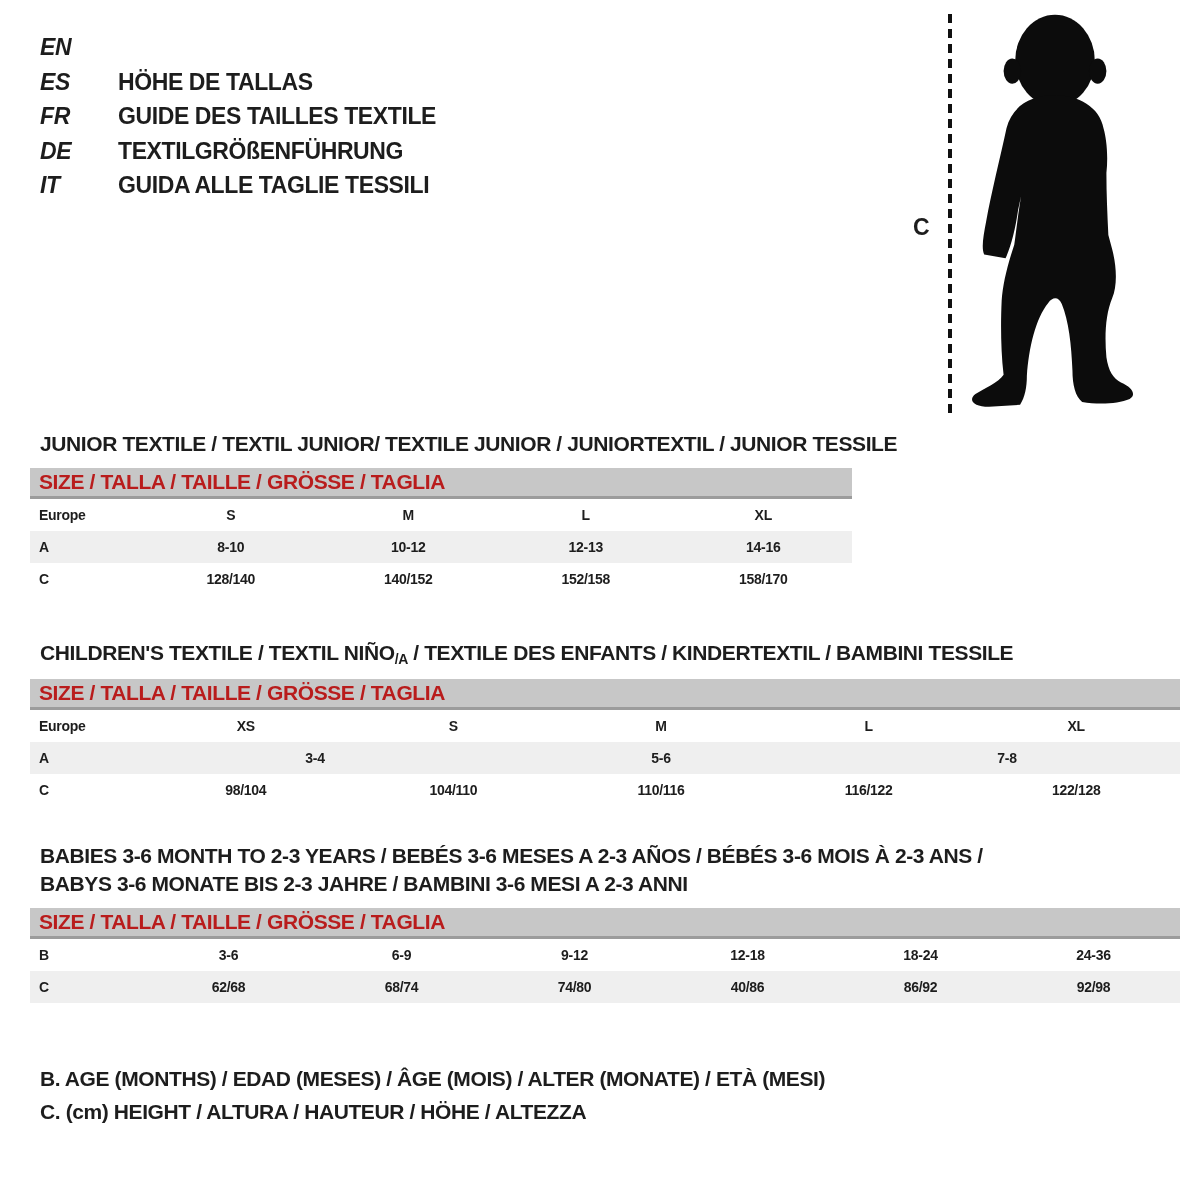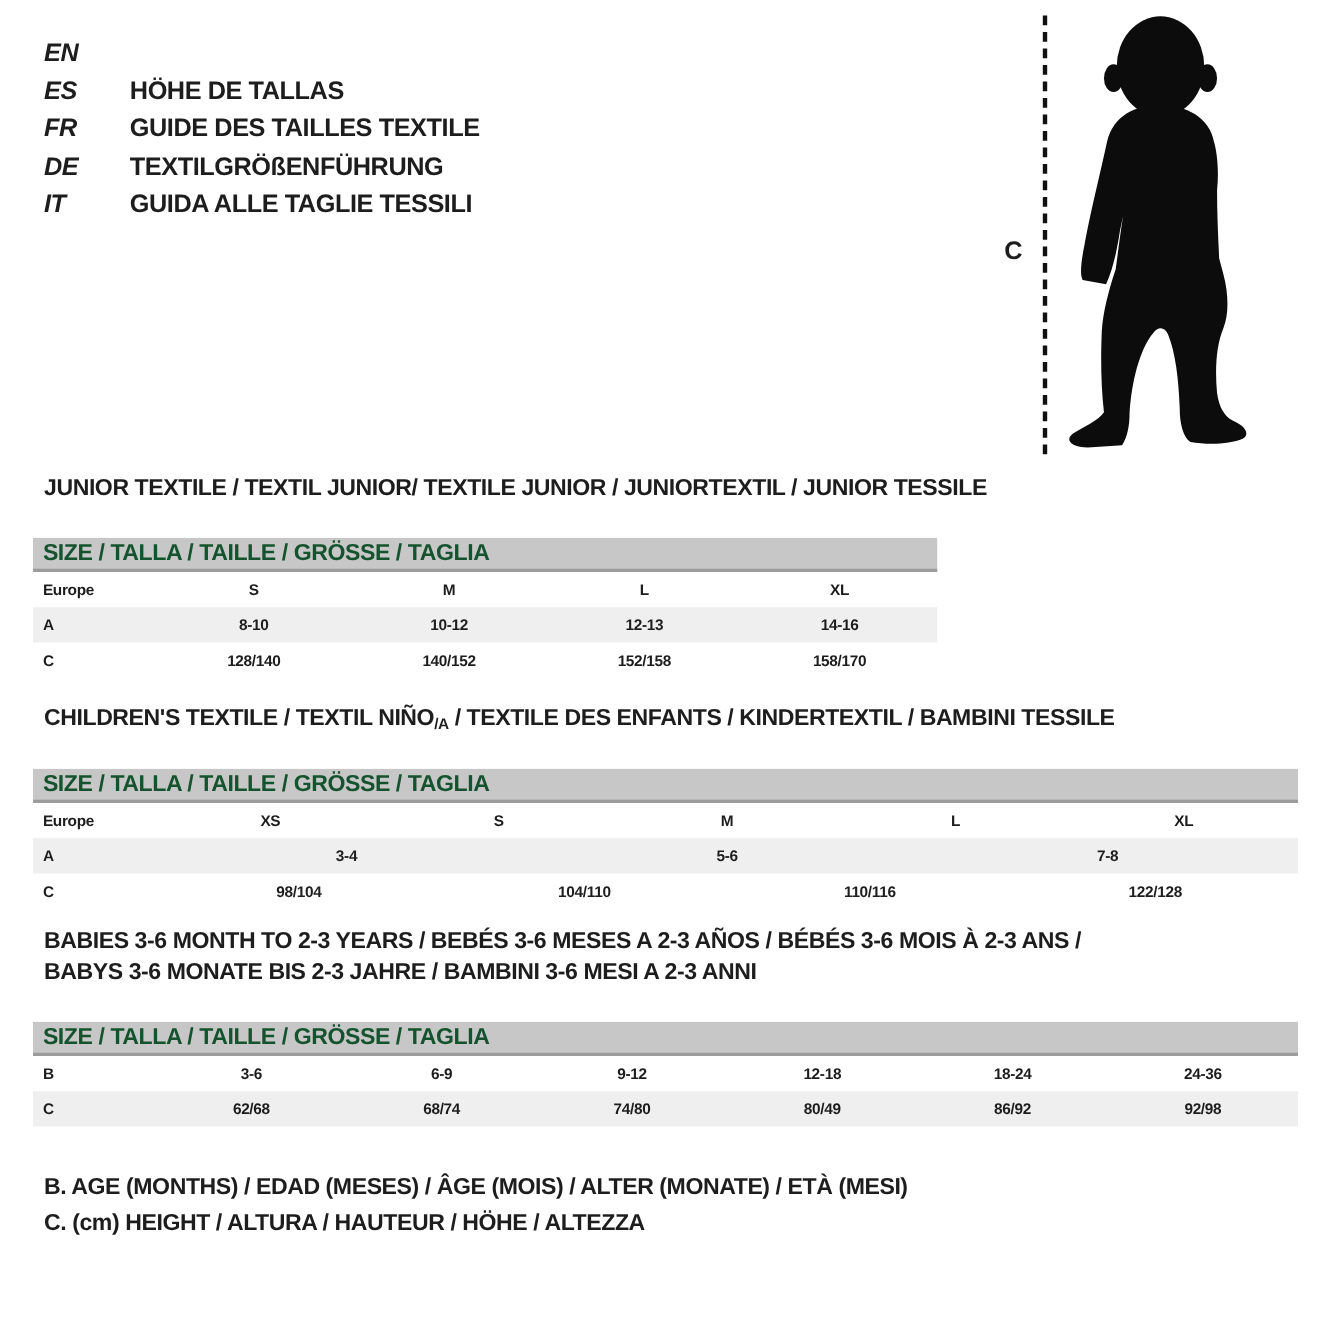--- a/index.html
+++ b/index.html
@@ -19,24 +19,24 @@
 
   
   .figure-wrap { position:absolute; left:900px; top:6px; width:290px; height:420px; }
   .measure-label { position:absolute; left:913px; top:214px; font-size:23px; }
 
   
   .section { position:absolute; left:30px; }
   .sec-heading { font-size:21px; letter-spacing:-0.4px; padding-left:10px; line-height:28px; white-space:nowrap; }
   .sec-heading sub { font-size:14px; vertical-align:baseline; position:relative; top:4px; }
   .size-bar {
-    margin-top:31px; height:31px;
+    margin-top:10px; height:31px;
     background:#c7c7c7; border-bottom:3px solid #9c9c9c;
     font-size:21px; line-height:28px; padding-left:9px; letter-spacing:-0.4px;
-    color:#14532d;
+    color:#b91c1c;
   }
   .trow { display:flex; height:32px; line-height:32px; font-size:14px; letter-spacing:-0.3px; }
   .trow .tlabel { width:112px; padding-left:9px; }
   .trow .tcell { flex:1; text-align:center; }
   .band { background:#efefef; }
 
   #junior-section { top:430px; width:822px; }
   #children-section { top:639px; width:1150px; }
   #babies-section { top:842px; width:1150px; }
 
@@ -151,20 +151,21 @@
       <div class="tlabel">A</div>
       <div class="tcell">3-4</div>
       <div class="tcell">5-6</div>
       <div class="tcell">7-8</div>
     </div>
     <div class="trow">
       <div class="tlabel">C</div>
       <div class="tcell">98/104</div>
       <div class="tcell">104/110</div>
       <div class="tcell">110/116</div>
+      <div class="tcell">116/122</div>
       <div class="tcell">122/128</div>
     </div>
   </div>
 
   <div class="section" id="babies-section">
     <div class="sec-heading">BABIES 3-6 MONTH TO 2-3 YEARS / BEBÉS 3-6 MESES A 2-3 AÑOS / BÉBÉS 3-6 MOIS À 2-3 ANS /</div>
     <div class="sec-heading">BABYS 3-6 MONATE BIS 2-3 JAHRE / BAMBINI 3-6 MESI A 2-3 ANNI</div>
     <div class="size-bar">SIZE / TALLA / TAILLE / GRÖSSE / TAGLIA</div>
     <div class="trow">
       <div class="tlabel">B</div>
@@ -173,21 +174,21 @@
       <div class="tcell">9-12</div>
       <div class="tcell">12-18</div>
       <div class="tcell">18-24</div>
       <div class="tcell">24-36</div>
     </div>
     <div class="trow band">
       <div class="tlabel">C</div>
       <div class="tcell">62/68</div>
       <div class="tcell">68/74</div>
       <div class="tcell">74/80</div>
-      <div class="tcell">80/49</div>
+      <div class="tcell">40/86</div>
       <div class="tcell">86/92</div>
       <div class="tcell">92/98</div>
     </div>
   </div>
 
   <div class="legend-block">
     <div class="legend-line">B. AGE (MONTHS) / EDAD (MESES) / ÂGE (MOIS) / ALTER (MONATE) / ETÀ (MESI)</div>
     <div class="legend-line">C. (cm) HEIGHT / ALTURA / HAUTEUR / HÖHE / ALTEZZA</div>
   </div>
 

